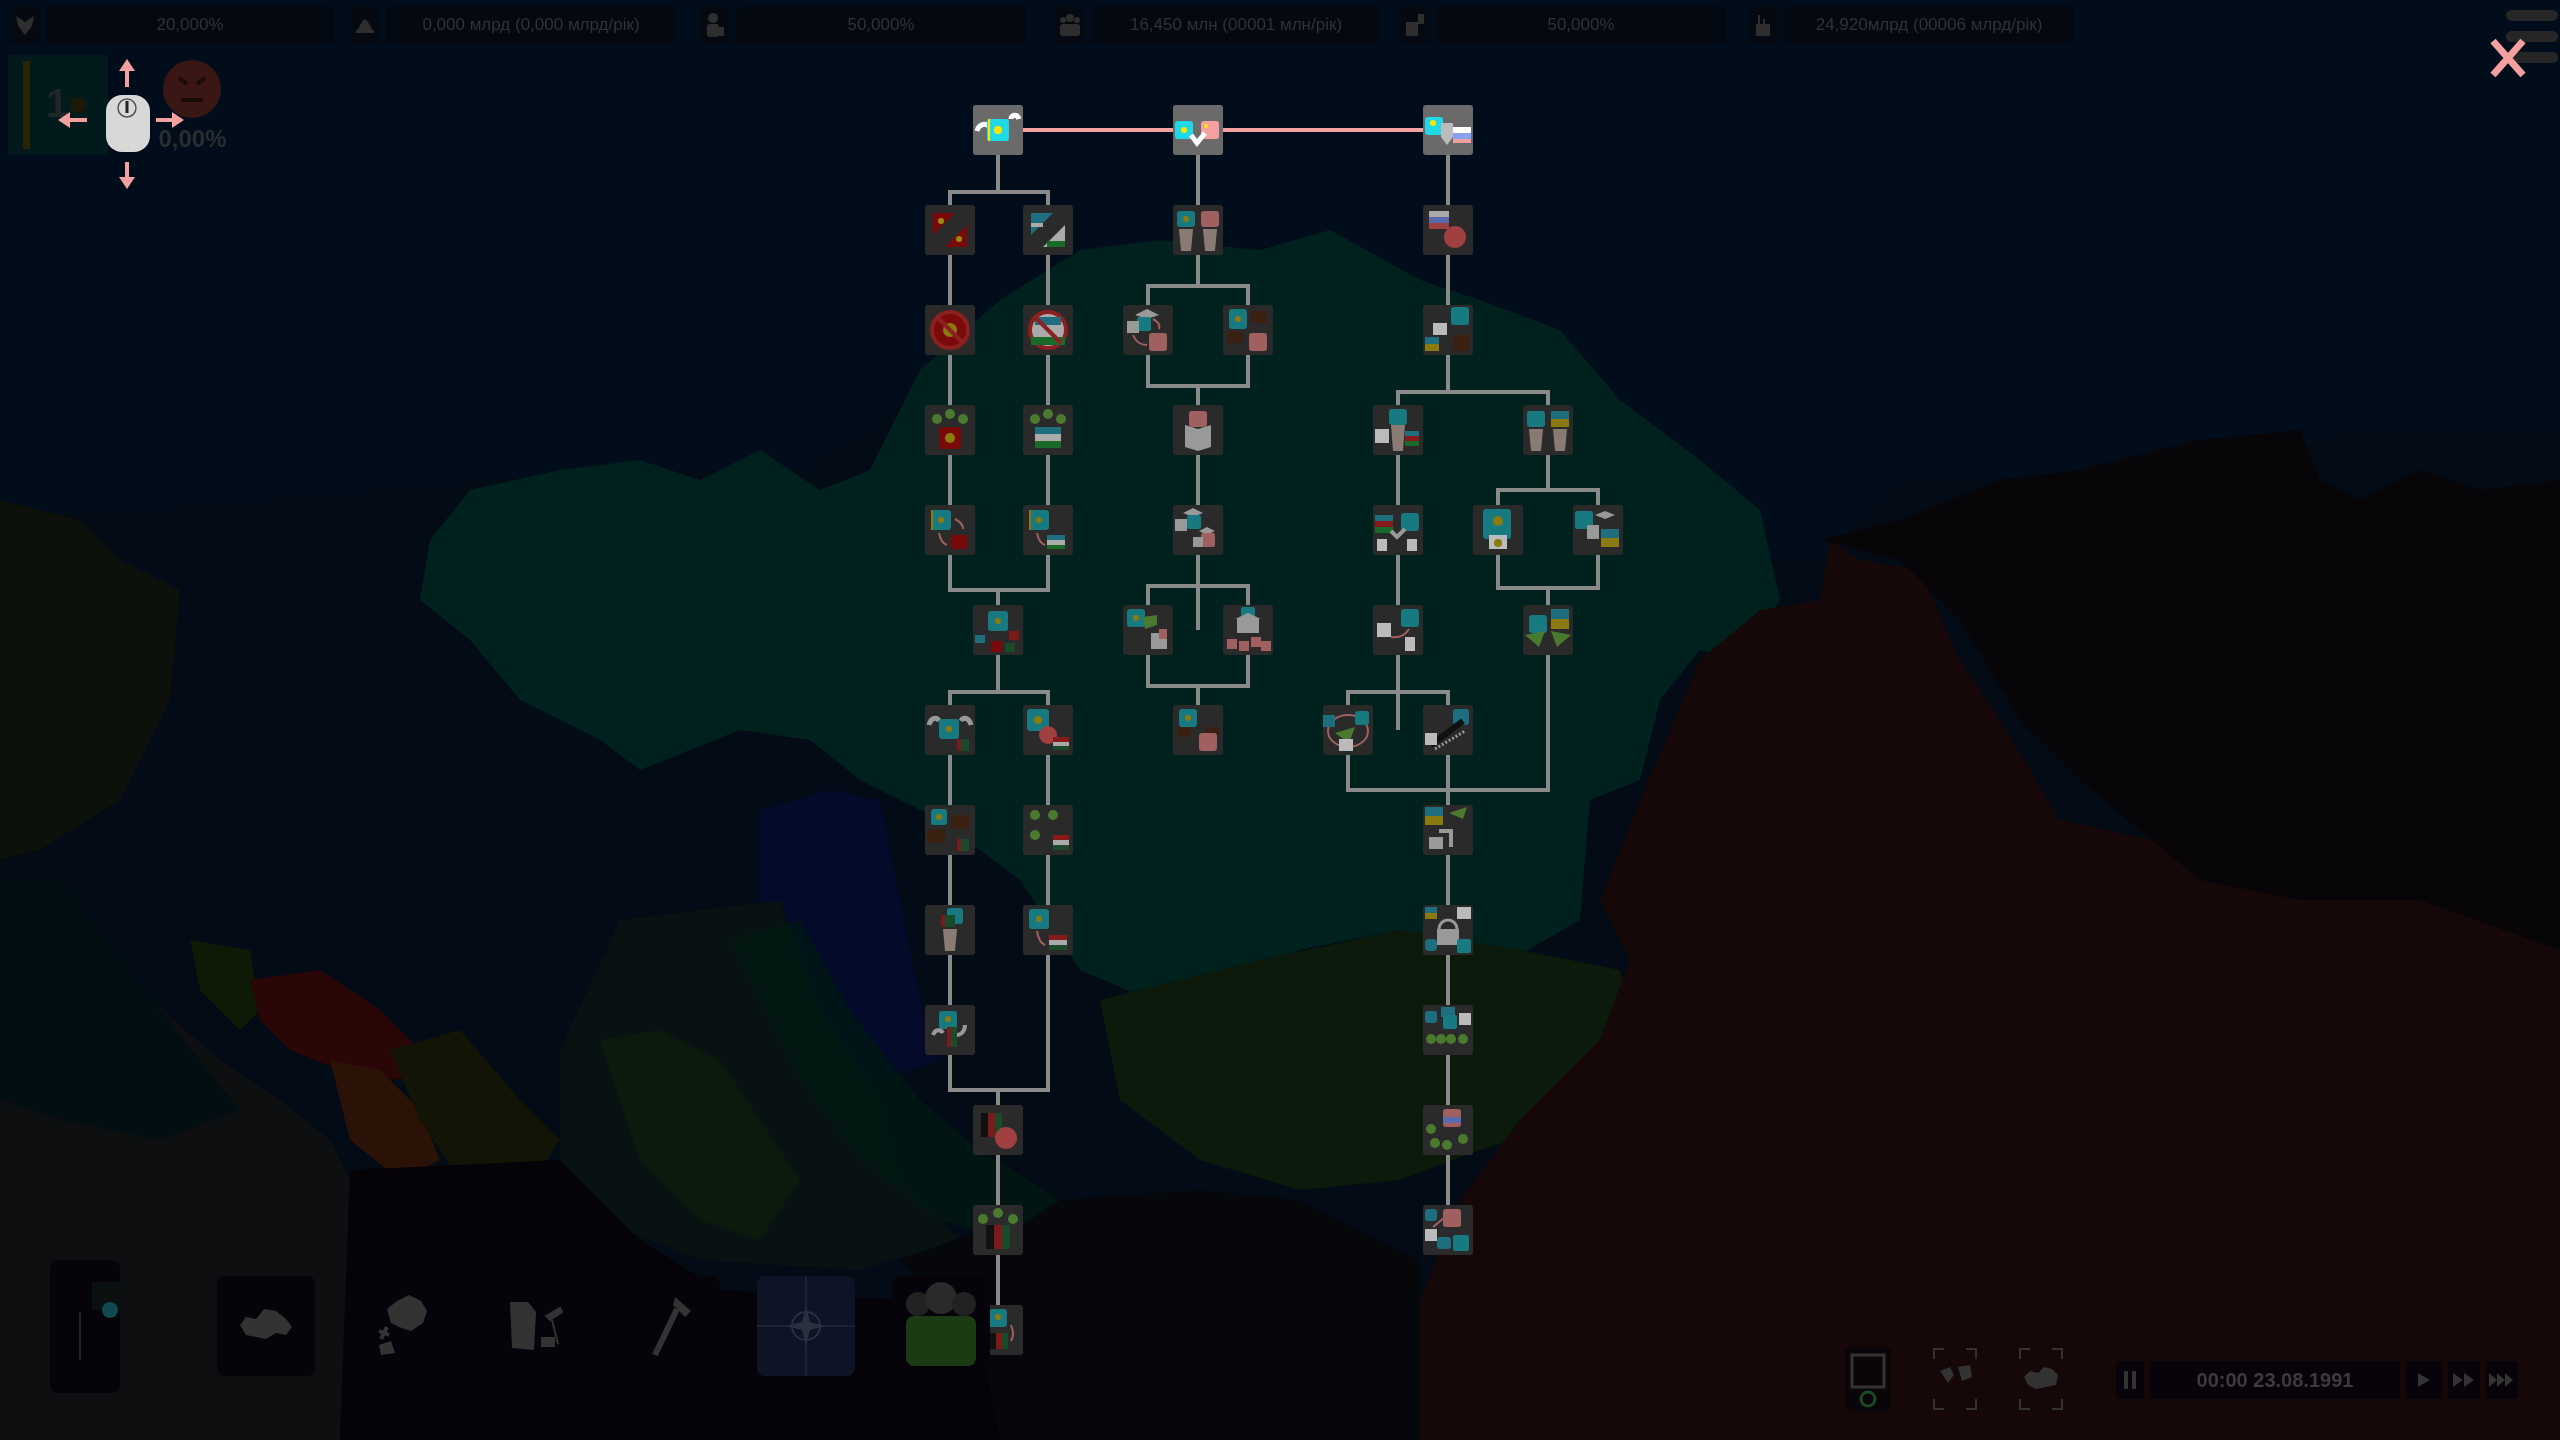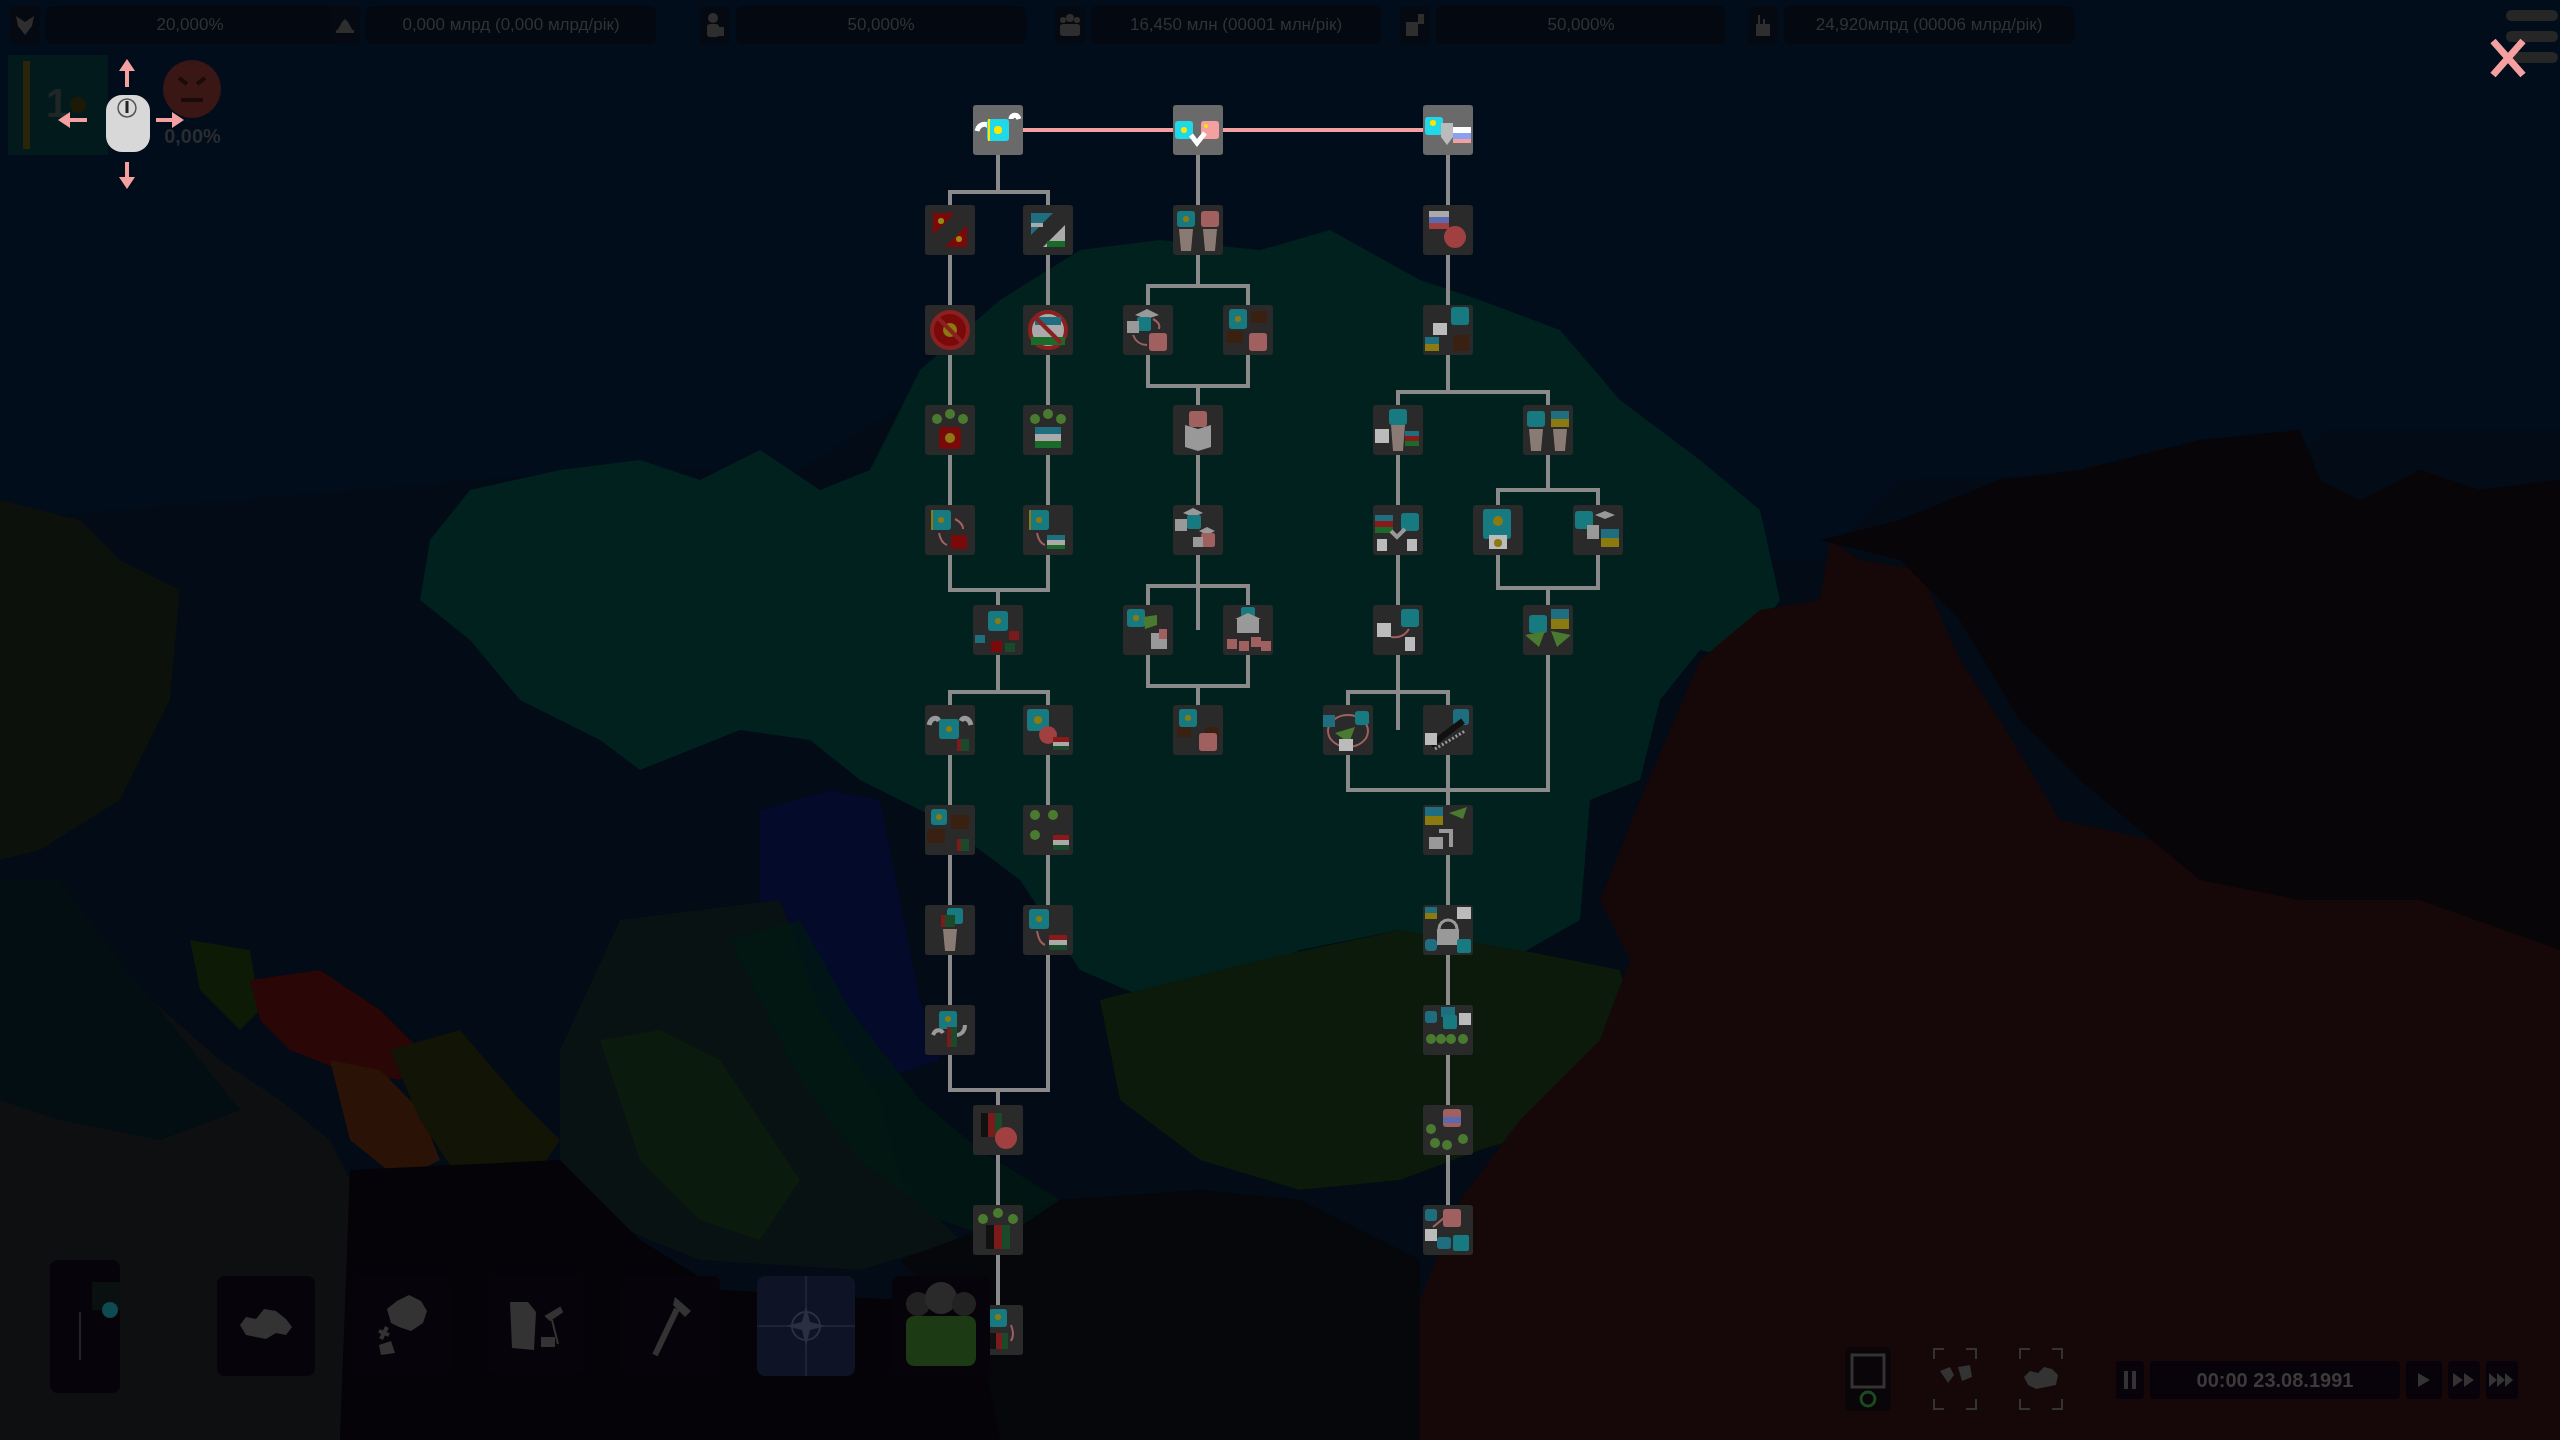--- a/index.html
+++ b/index.html
@@ -14,21 +14,21 @@
   .stat { position: absolute; top: 0; height: 38px; display: flex; align-items: flex-start; }
   .stat .ico { width: 30px; height: 38px; background: #050a12; border-radius: 4px; display: flex; align-items: center; justify-content: center; }
   .stat .val { margin-left: 6px; height: 38px; background: #040810; border-radius: 6px; display: flex; align-items: center; justify-content: center; font-size: 17px; color: #2f3338; }
 
   
   .country-panel { position: absolute; left: 8px; top: 55px; width: 100px; height: 100px; background: #021a1c; z-index: 5; }
   .country-panel .num { position: absolute; left: 38px; top: 26px; font-size: 40px; font-weight: bold; color: #1e2626; }
   .country-panel .bar { position: absolute; left: 15px; top: 6px; width: 7px; height: 88px; background: #2a2508; }
   .stab-panel { position: absolute; left: 145px; top: 55px; width: 95px; height: 95px; z-index: 5; }
   .stab-face { position: absolute; left: 18px; top: 5px; width: 58px; height: 58px; border-radius: 50%; background: #3a1614; }
-  .stab-val { position: absolute; left: 0; top: 70px; width: 95px; text-align: center; font-size: 20px; font-weight: bold; color: #2a2d30; }
+  .stab-val { position: absolute; left: 0; top: 70px; width: 95px; text-align: center; font-size: 24px; font-weight: bold; color: #2a2d30; }
 
   .mouse-hint { position: absolute; left: 50px; top: 55px; width: 150px; height: 140px; z-index: 6; }
 
   
   #tree { position: absolute; inset: 0; z-index: 3; pointer-events: none; }
   .focus { position: absolute; width: 50px; height: 50px; background: #2a2a2a; border-radius: 3px; z-index: 4; overflow: hidden; }
   .focus.done { background: #6a6a6a; }
   .focus svg { width: 50px; height: 50px; display: block; }
 
   
@@ -87,21 +87,21 @@
 
 <div class="topbar">
   <div class="stat" style="left:10px">
     <span class="ico">
       <svg width="22" height="22" viewBox="0 0 22 22">
           <path d="M2 2 L11 8 L20 2 L18 12 L11 21 L4 12 Z" fill="#2e2e2e"></path>
         </svg>
     </span>
     <span class="val" style="width:288px">20,000%</span>
   </div>
-  <div class="stat" style="left:330px">
+  <div class="stat" style="left:350px">
     <span class="ico">
       <svg width="22" height="22" viewBox="0 0 22 22">
           <path d="M3 17 L8 8 L11 5 L14 8 L19 17 Z" fill="#2e2e2e"></path>
           <rect x="2" y="16" width="18" height="3" fill="#2e2e2e"></rect>
         </svg>
     </span>
     <span class="val" style="width:290px">0,000 млрд (0,000 млрд/рік)</span>
   </div>
   <div class="stat" style="left:700px">
     <span class="ico">

